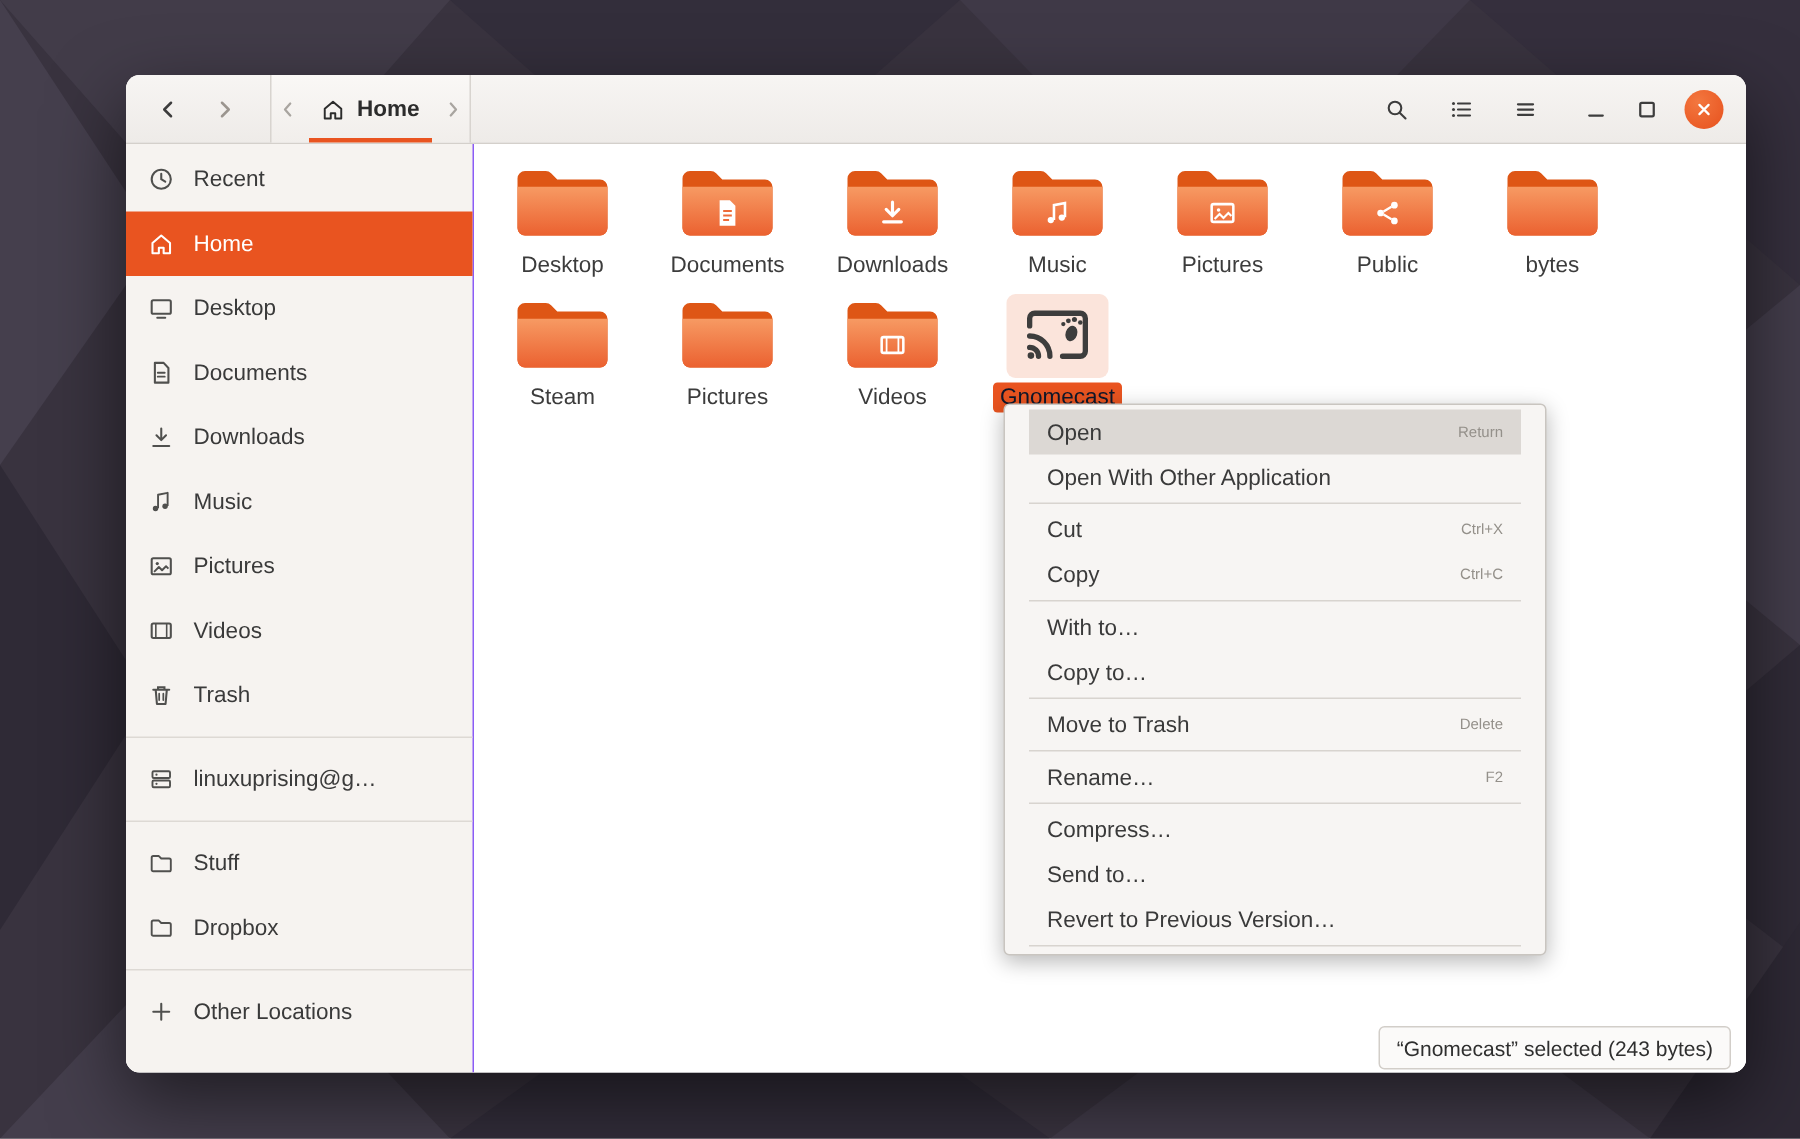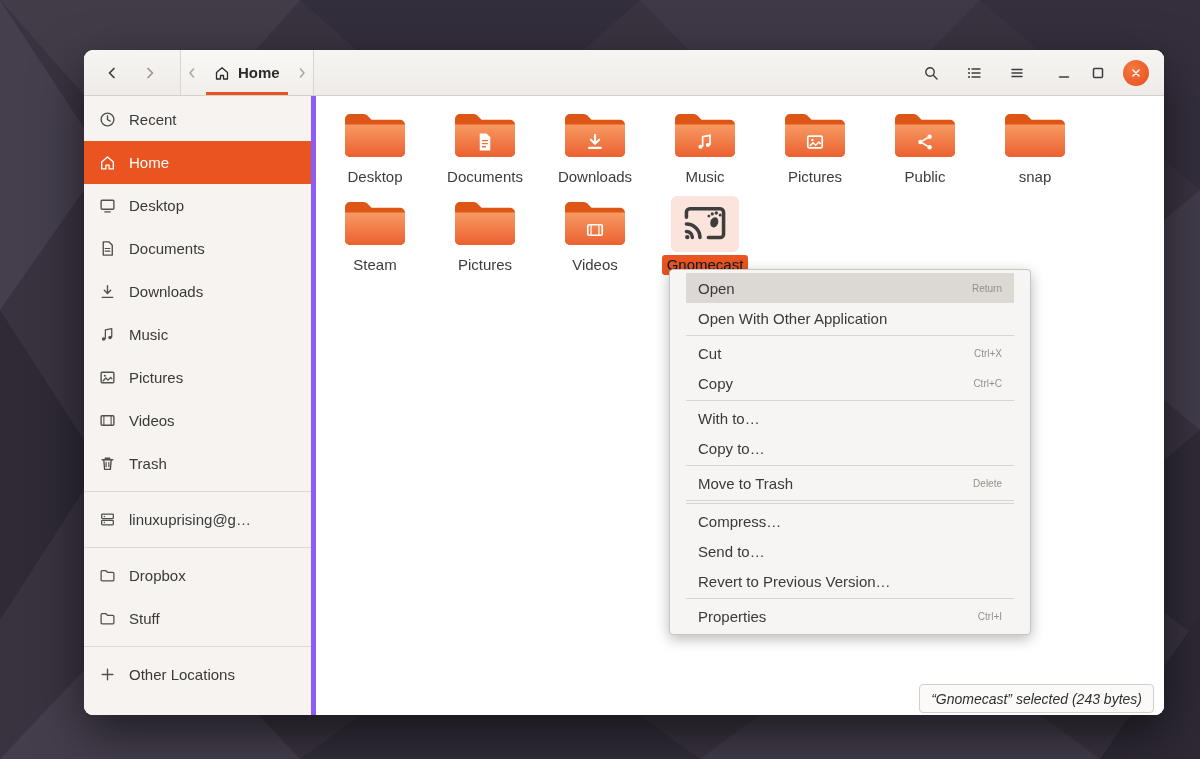--- a/index.html
+++ b/index.html
@@ -22,21 +22,21 @@
   .hb-btn{width:34px;height:34px;margin-right:9px;border-radius:4px;display:flex;align-items:center;justify-content:center;color:#3d3d3d;}
   .win-controls{display:flex;align-items:center;gap:17px;margin:0 15px 0 12px;}
   .wc{width:17px;height:17px;color:#3d3d3d;display:flex;align-items:center;justify-content:center;}
   .wc-close{width:26px;height:26px;border-radius:50%;background:radial-gradient(circle at 35% 30%,#f3773f,#e7511d);display:flex;align-items:center;justify-content:center;}
   .ic16{width:16px;height:16px;display:flex;}
   .ic14{width:14px;height:14px;display:flex;}
   .ic16 svg,.ic14 svg,.path-chevron svg,.sb-icon svg{width:100%;height:100%;display:block;}
 
   
   .window-body{flex:1;display:flex;min-height:0;background:#fff;}
-  .sidebar{width:232px;flex:none;background:#f6f3f0;border-right:5px solid #8b5cf6;padding-top:2px;box-sizing:border-box;}
+  .sidebar{width:232px;flex:none;background:#f6f3f0;border-right:1px solid #8b5cf6;padding-top:2px;box-sizing:border-box;}
   .sb-row{height:43px;display:flex;align-items:center;gap:13px;padding:0 15px;font-size:15px;color:#3a3a3a;}
   .sb-icon{width:17px;height:17px;flex:none;color:#50504e;}
   .sb-row.selected{background:#E95420;color:#fff;}
   .sb-row.selected .sb-icon{color:#fff;}
   .sb-divider{height:1px;background:#ddd9d4;margin:6px 0;}
 
   .main{flex:1;position:relative;background:#fff;}
   .file-grid{display:flex;flex-wrap:wrap;padding:12px 0 0 4px;width:780px;}
   .file-cell{width:110px;height:88px;display:flex;flex-direction:column;align-items:center;}
   .file-icon{width:68px;height:56px;display:flex;align-items:center;justify-content:center;position:relative;border-radius:6px;}
@@ -48,21 +48,21 @@
   .file-cell.selected .file-label{background:#E95420;color:#0f172a;}
 
   
   .context-menu{position:absolute;left:585px;top:219px;width:362px;background:#f7f5f3;border:1px solid #c9c5c0;border-radius:4px;box-shadow:0 4px 14px rgba(0,0,0,.28);padding:3px 16px;z-index:6;box-sizing:border-box;}
   .cm-item{height:30px;display:flex;align-items:center;justify-content:space-between;padding:0 12px;font-size:15px;color:#3a3a3a;}
   .cm-shortcut{color:#94908a;font-size:10px;}
   .cm-item.highlighted{background:#dcd8d4;}
   .cm-sep{height:1px;background:#d8d4cf;margin:2px 0;}
 
   
-  .statusbar{position:absolute;right:10px;bottom:2px;height:27px;display:flex;align-items:center;background:#fbfaf9;border:1px solid #d2cec9;border-radius:4px;padding:0 11px;font-size:14px;color:#2f2f2f;z-index:5;font-style:italic;}
+  .statusbar{position:absolute;right:10px;bottom:2px;height:27px;display:flex;align-items:center;background:#fbfaf9;border:1px solid #d2cec9;border-radius:4px;padding:0 11px;font-size:14px;color:#2f2f2f;z-index:5;}
 </style>
 </head>
 <body>
 
 <svg class="wallpaper" viewBox="0 0 1200 759" preserveAspectRatio="none">
   <rect width="1200" height="759" fill="#39333f"></rect>
   <polygon points="0,0 300,0 150,170" fill="#423c49"></polygon>
   <polygon points="300,0 640,0 470,150" fill="#332e3b"></polygon>
   <polygon points="640,0 980,0 810,175" fill="#3f3947"></polygon>
   <polygon points="980,0 1200,0 1200,190" fill="#352f3d"></polygon>
@@ -262,29 +262,29 @@
           </span>
           <span>linuxuprising@g…</span>
         </div>
         <div class="sb-divider"></div>
         <div class="sb-row">
           <span class="sb-icon">
             <svg viewBox="0 0 16 16">
               <path d="M2 4.5c0-.6.4-1 1-1h3.5L8 5h5c.6 0 1 .4 1 1v6c0 .6-.4 1-1 1H3c-.6 0-1-.4-1-1z" fill="none" stroke="currentColor" stroke-width="1.2" stroke-linejoin="round"></path>
             </svg>
           </span>
+          <span>Stuff</span>
+        </div>
+        <div class="sb-row">
+          <span class="sb-icon">
+            <svg viewBox="0 0 16 16">
+              <path d="M2 4.5c0-.6.4-1 1-1h3.5L8 5h5c.6 0 1 .4 1 1v6c0 .6-.4 1-1 1H3c-.6 0-1-.4-1-1z" fill="none" stroke="currentColor" stroke-width="1.2" stroke-linejoin="round"></path>
+            </svg>
+          </span>
           <span>Dropbox</span>
-        </div>
-        <div class="sb-row">
-          <span class="sb-icon">
-            <svg viewBox="0 0 16 16">
-              <path d="M2 4.5c0-.6.4-1 1-1h3.5L8 5h5c.6 0 1 .4 1 1v6c0 .6-.4 1-1 1H3c-.6 0-1-.4-1-1z" fill="none" stroke="currentColor" stroke-width="1.2" stroke-linejoin="round"></path>
-            </svg>
-          </span>
-          <span>Stuff</span>
         </div>
         <div class="sb-divider"></div>
         <div class="sb-row">
           <span class="sb-icon">
             <svg viewBox="0 0 16 16">
               <path d="M8 3v10M3 8h10" stroke="currentColor" stroke-width="1.3" stroke-linecap="round"></path>
             </svg>
           </span>
           <span>Other Locations</span>
         </div>
@@ -421,21 +421,21 @@
                 <defs>
                   <linearGradient id="gfold" x1="0" y1="0" x2="0" y2="1">
                     <stop offset="0" stop-color="#f79a63"></stop>
                     <stop offset="1" stop-color="#eb6130"></stop>
                   </linearGradient>
                 </defs>
                 <path d="M2 9a5 5 0 0 1 5-5h13.8a5 5 0 0 1 3.6 1.5l4.1 4.2H57a5 5 0 0 1 5 5V42a5 5 0 0 1-5 5H7a5 5 0 0 1-5-5z" fill="#de5615"></path>
                 <path d="M2 14.5h60V42a5 5 0 0 1-5 5H7a5 5 0 0 1-5-5z" fill="url(#gfold)"></path>
               </svg>
             </div>
-            <span class="file-label">snap</span>
+            <span class="file-label">bytes</span>
           </div>
           <div class="file-cell">
             <div class="file-icon">
               <svg width="64" height="52" viewBox="0 0 64 52">
                 <defs>
                   <linearGradient id="gfold" x1="0" y1="0" x2="0" y2="1">
                     <stop offset="0" stop-color="#f79a63"></stop>
                     <stop offset="1" stop-color="#eb6130"></stop>
                   </linearGradient>
                 </defs>
@@ -529,36 +529,36 @@
       <div class="cm-item">
         <span class="cm-label">Copy to…</span>
         <span class="cm-shortcut"></span>
       </div>
       <div class="cm-sep"></div>
       <div class="cm-item">
         <span class="cm-label">Move to Trash</span>
         <span class="cm-shortcut">Delete</span>
       </div>
       <div class="cm-sep"></div>
+      <div class="cm-item">
+        <span class="cm-label">Rename…</span>
+        <span class="cm-shortcut">F2</span>
+      </div>
       <div class="cm-sep"></div>
       <div class="cm-item">
         <span class="cm-label">Compress…</span>
         <span class="cm-shortcut"></span>
       </div>
       <div class="cm-item">
         <span class="cm-label">Send to…</span>
         <span class="cm-shortcut"></span>
       </div>
       <div class="cm-item">
         <span class="cm-label">Revert to Previous Version…</span>
         <span class="cm-shortcut"></span>
       </div>
       <div class="cm-sep"></div>
-      <div class="cm-item">
-        <span class="cm-label">Properties</span>
-        <span class="cm-shortcut">Ctrl+I</span>
-      </div>
     </div>
 
   <div class="statusbar">
     <span>“Gnomecast” selected (243 bytes)</span>
   </div>
 </div>
 
 </body></html>

